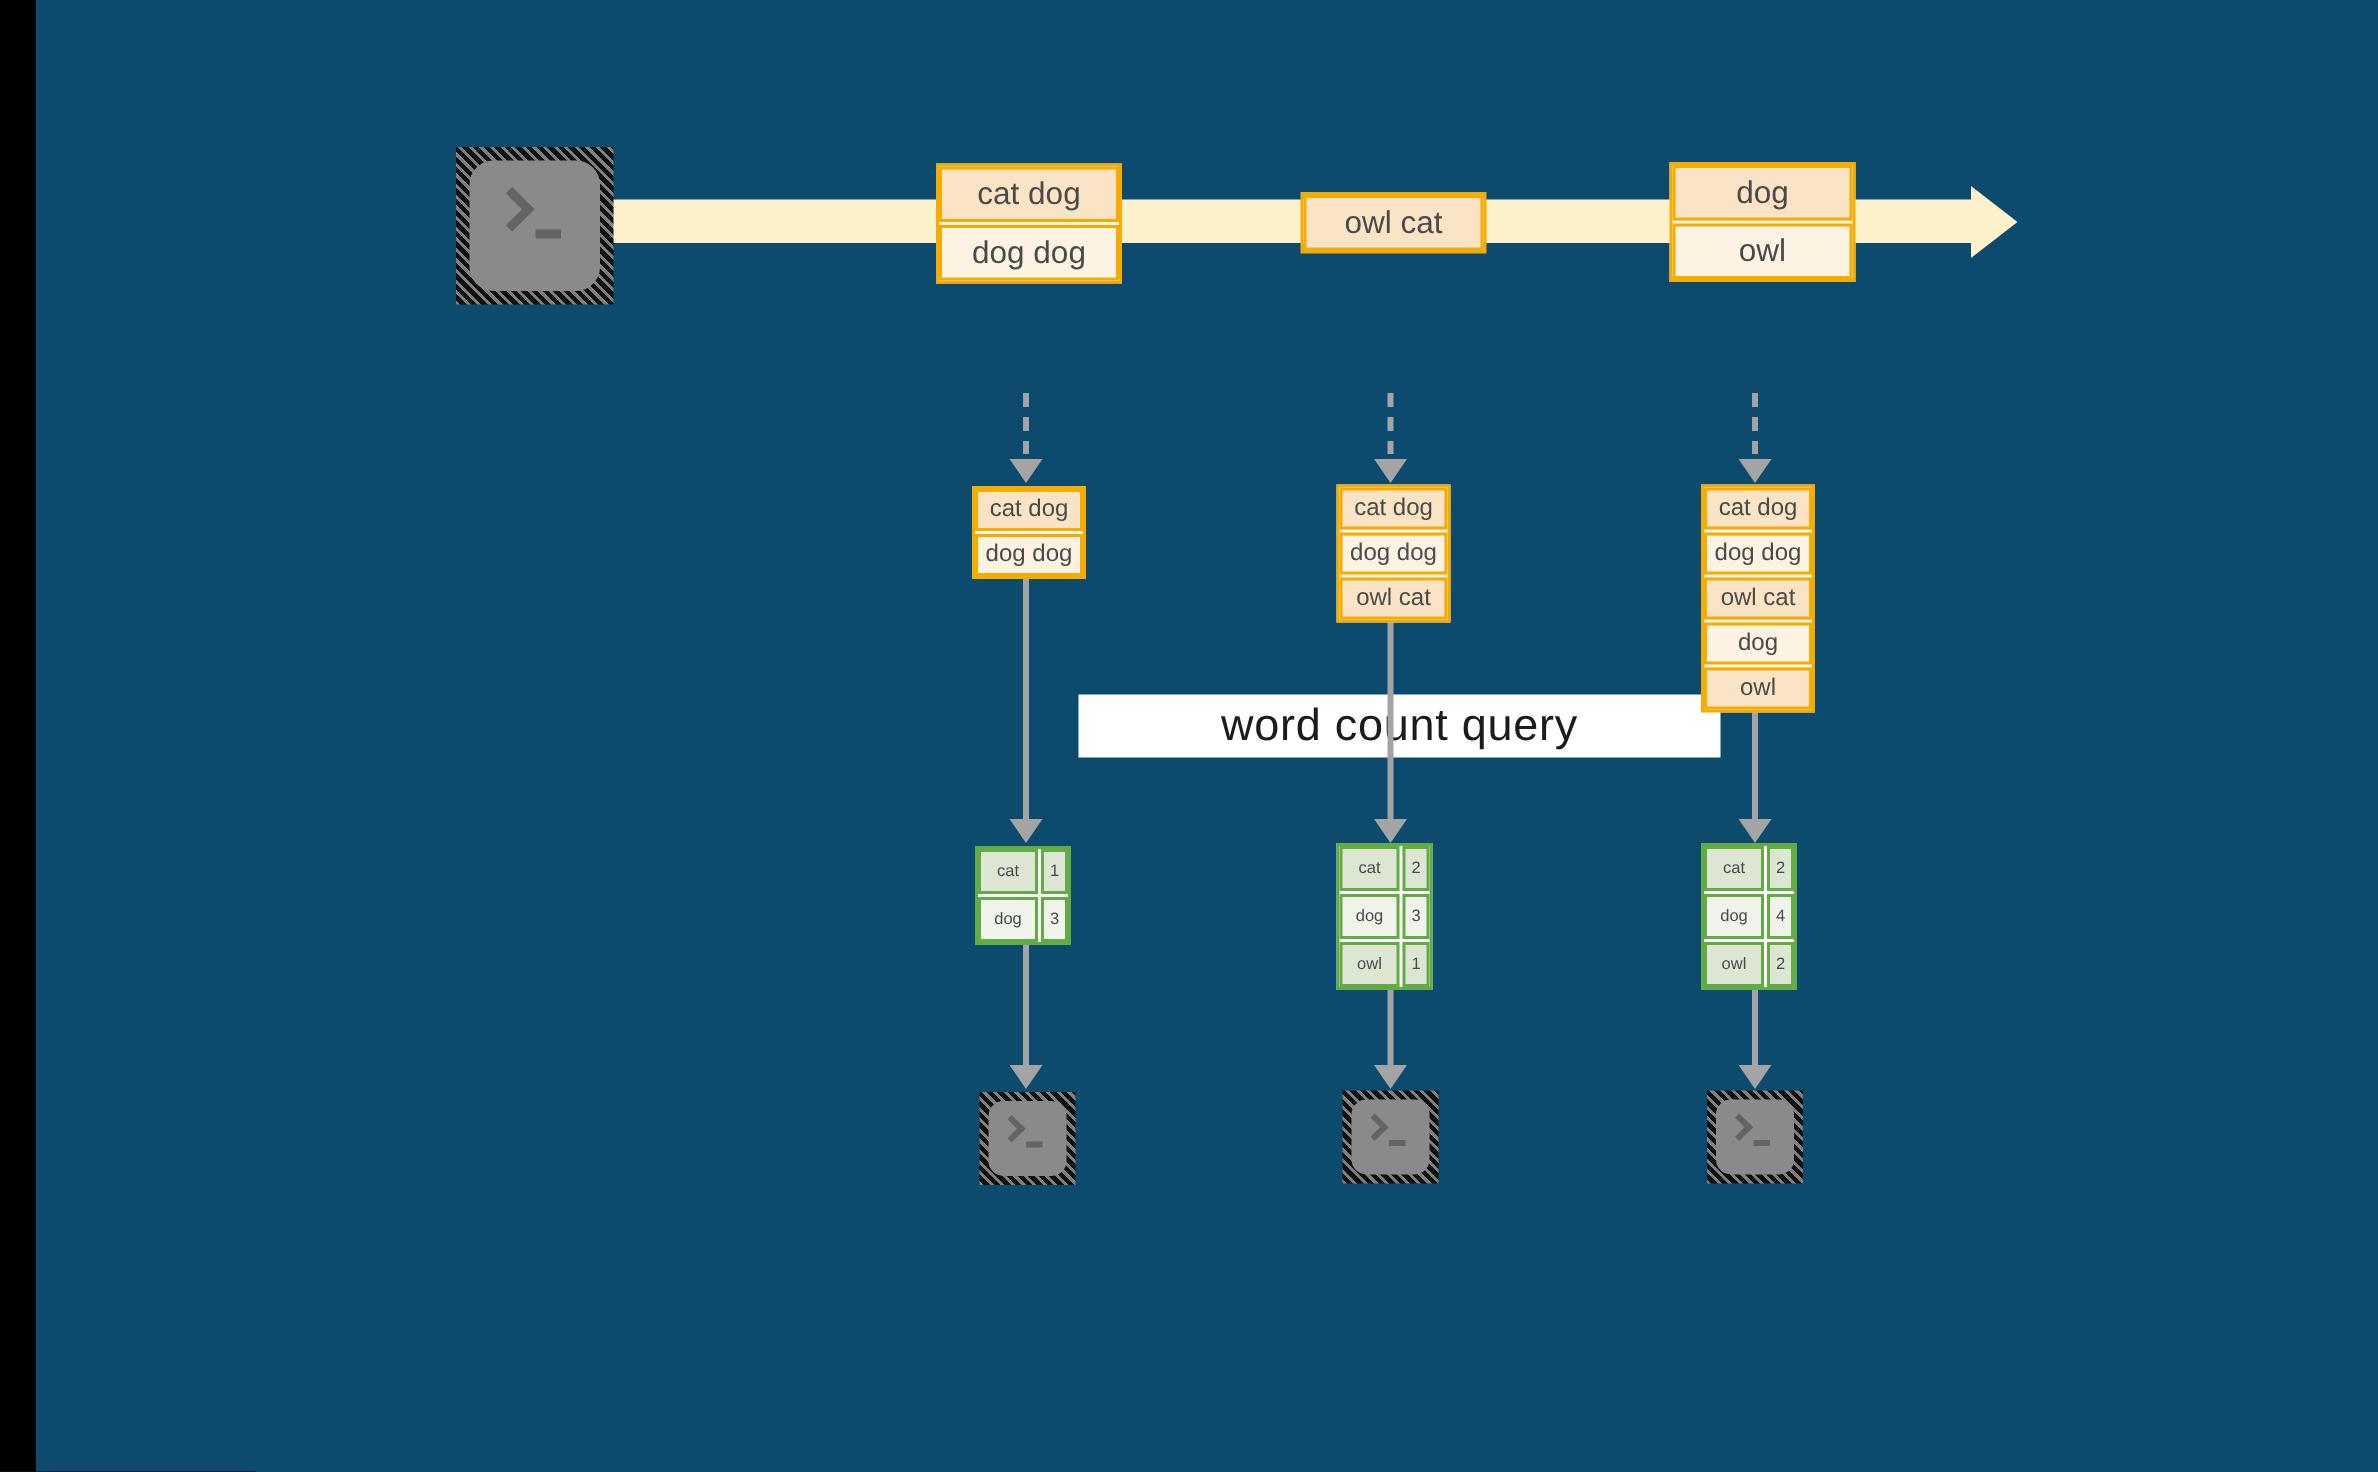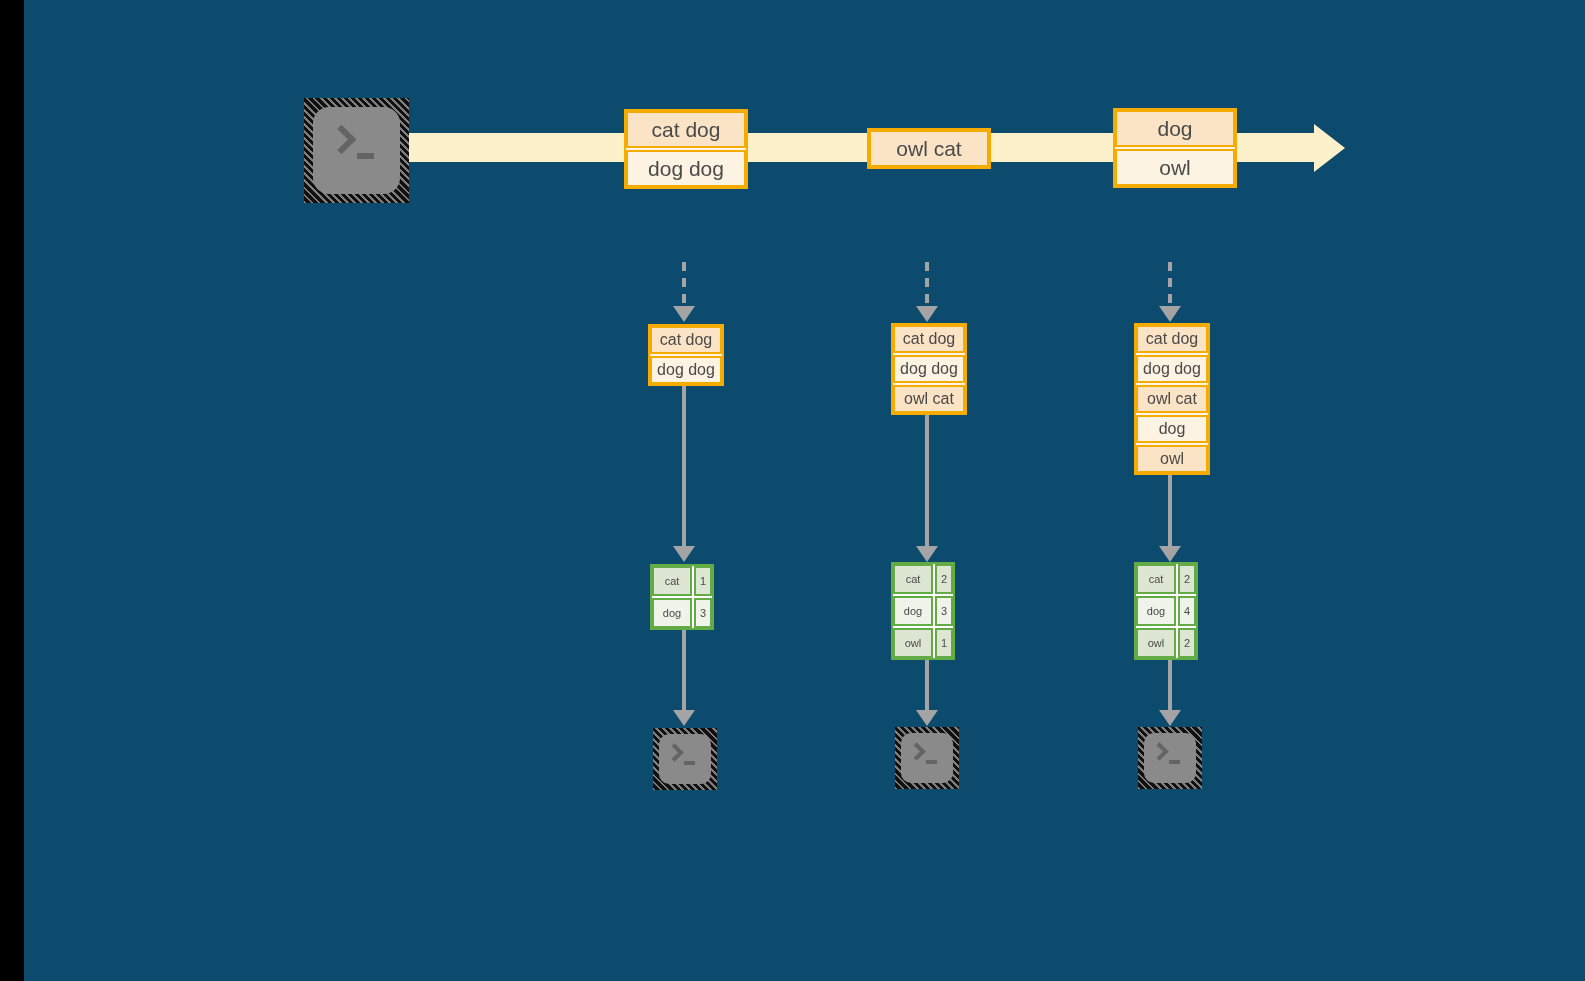--- a/index.html
+++ b/index.html
@@ -80,20 +80,21 @@
     <div class="ocell light">owl</div>
   </div>
 
   <div class="vline dashed" style="left:658px;  top:262px; height:44px;"></div>
   <div class="ahead" style="left:649px;  top:306px;"></div>
   <div class="vline dashed" style="left:901px;  top:262px; height:44px;"></div>
   <div class="ahead" style="left:892px;  top:306px;"></div>
   <div class="vline dashed" style="left:1144px; top:262px; height:44px;"></div>
   <div class="ahead" style="left:1135px; top:306px;"></div>
 
+  <div class="query-bar">word count query</div>
 
   <div class="obox stack-box" style="left:624px; top:324px;">
     <div class="ocell dark">cat dog</div>
     <div class="ocell light">dog dog</div>
   </div>
   <div class="obox stack-box" style="left:867px; top:323px;">
     <div class="ocell dark">cat dog</div>
     <div class="ocell light">dog dog</div>
     <div class="ocell dark">owl cat</div>
   </div>

